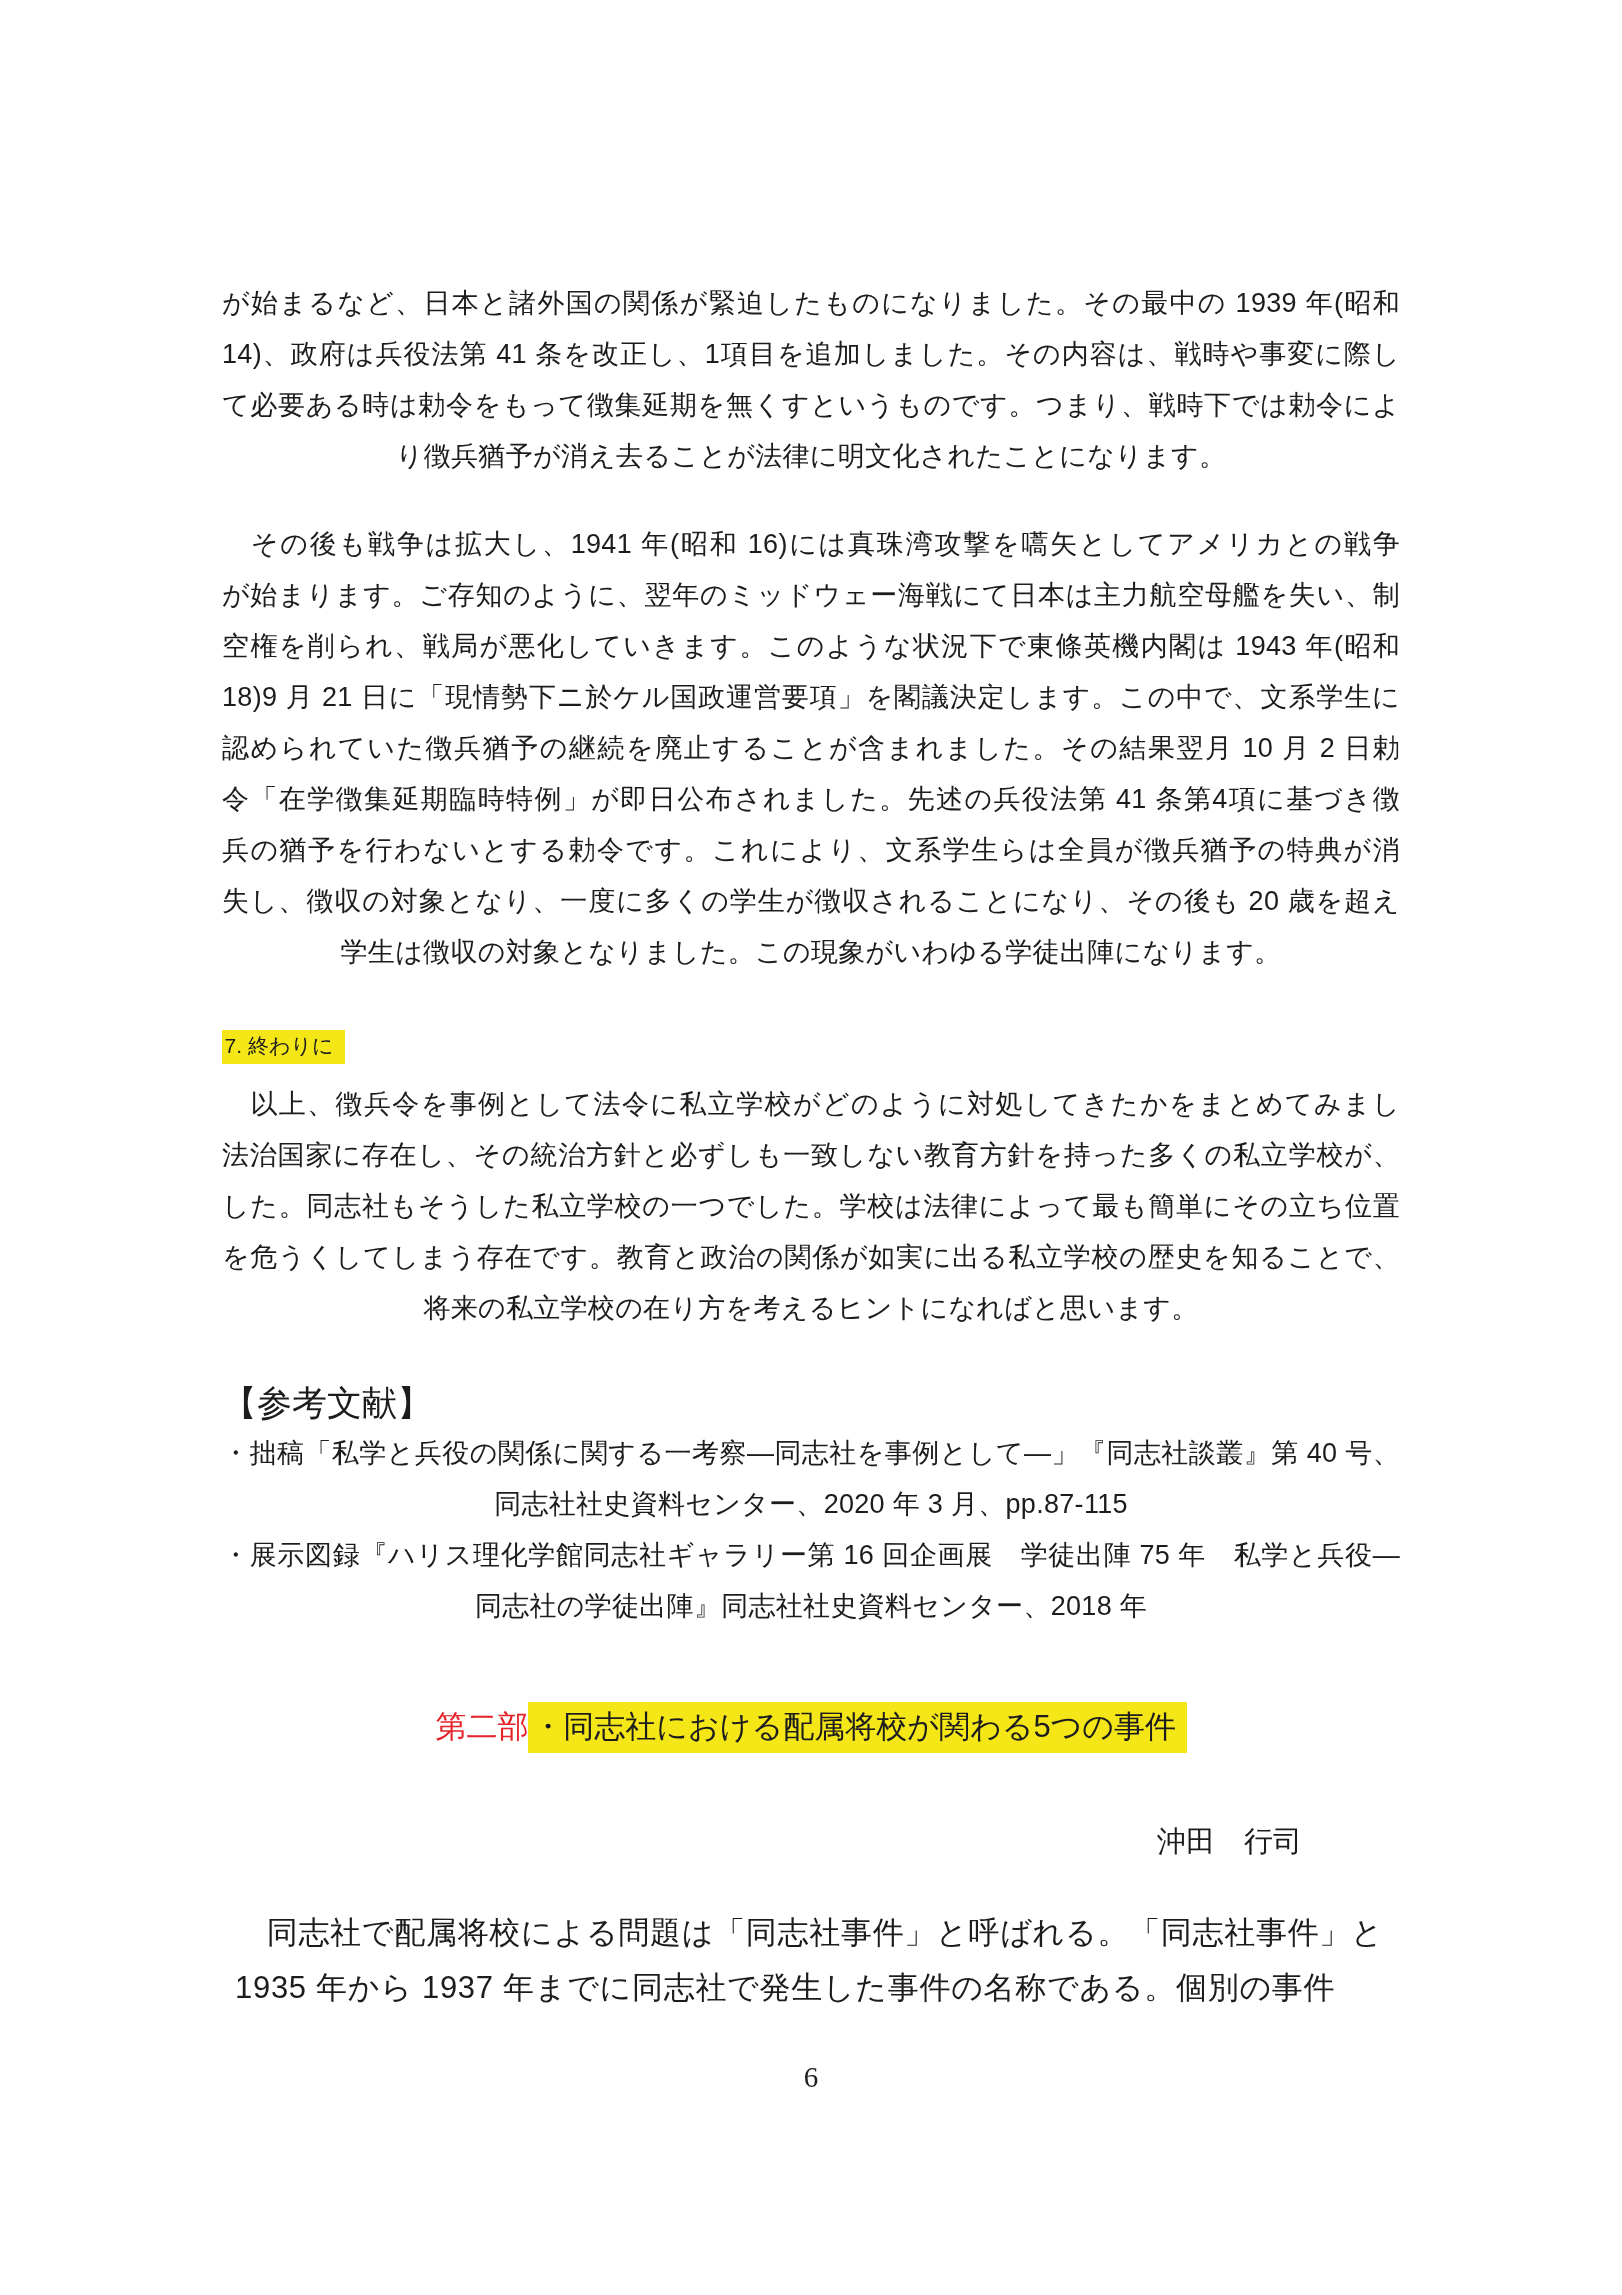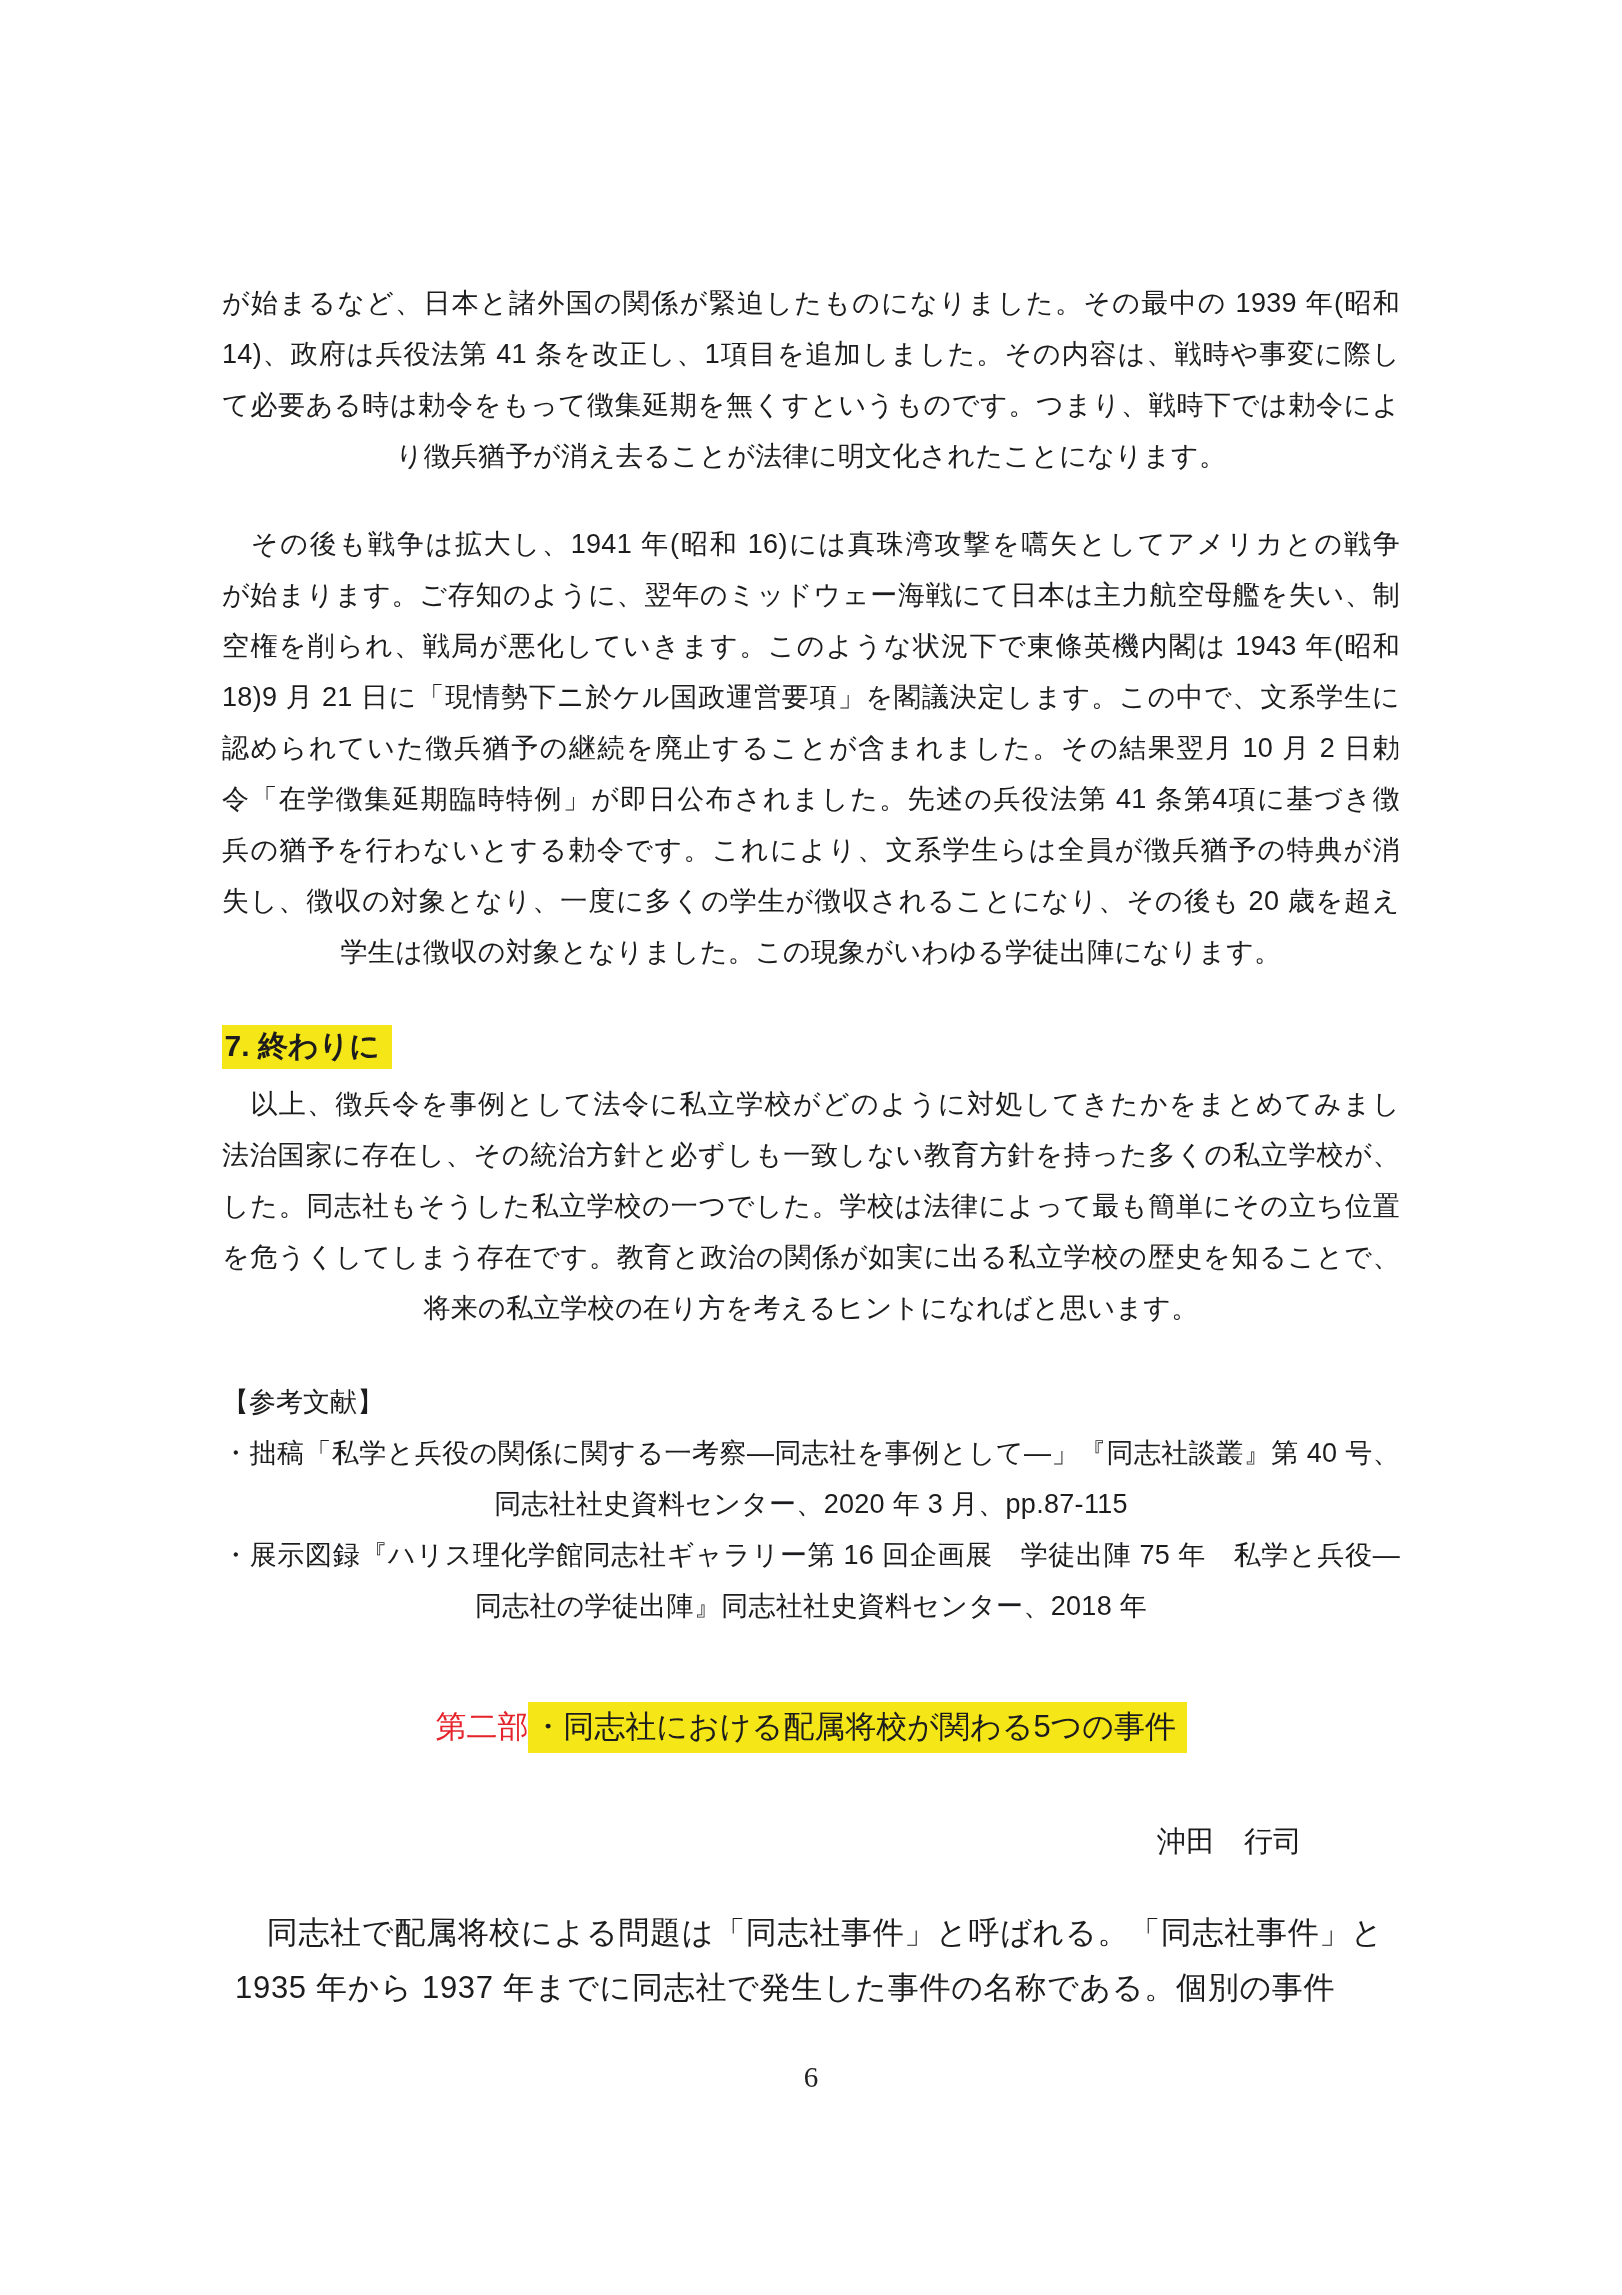--- a/index.html
+++ b/index.html
@@ -40,32 +40,32 @@
   }
   .para.justify .line:last-child {
     text-align: center;
     text-align-last: auto;
   }
   .p2 { margin-top: 37px; }
   .h7 {
     margin-top: 42px;
     line-height: 52px;
     height: 52px;
-    font-size: 30px;
-    font-weight: 700;
+    font-size: 21px;
+    font-weight: 400;
   }
   .hl {
     background: var(--highlight);
     color: inherit;
   }
   .h7 .hl { padding: 3.9px 11.8px 6.5px 2.6px; }
   .p3 { margin-top: 6.5px; }
   .refs { margin-top: 43px; }
   .refs .refhead {
-    font-size: 27px;
+    font-size: 35px;
     line-height: 51px;
     height: 51px;
   }
   .part2title {
     margin-top: 63px;
     text-align: center;
     font-size: 31px;
     line-height: 63px;
     height: 63px;
     white-space: nowrap;

